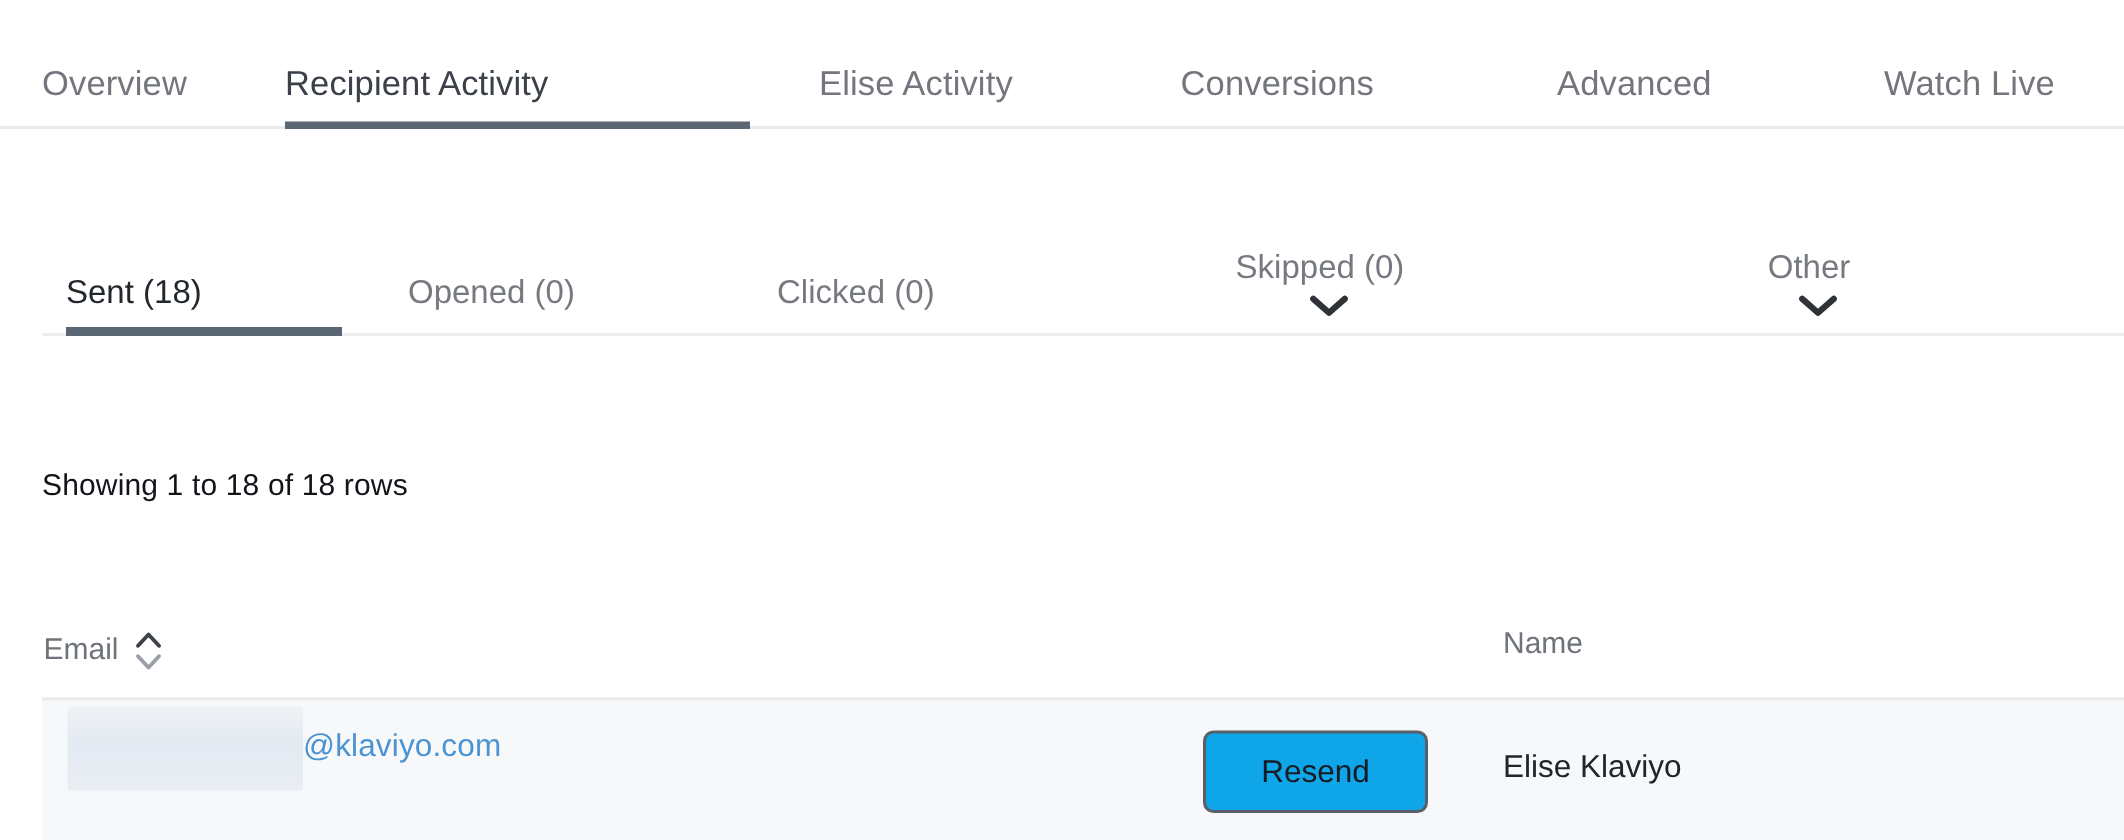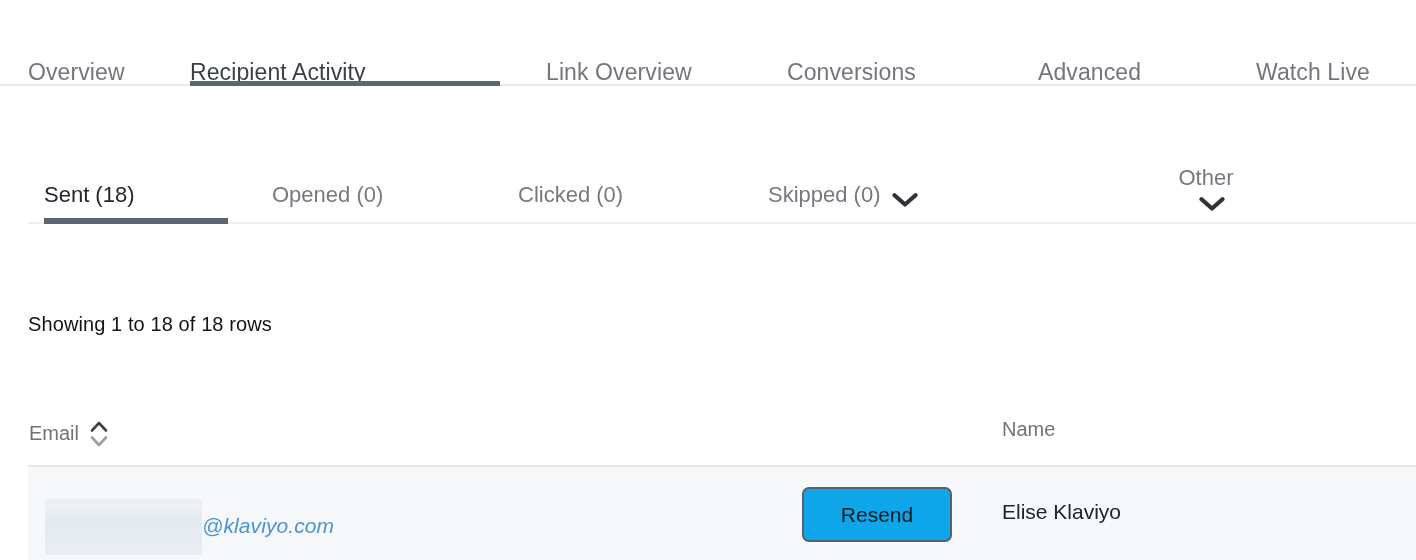--- a/index.html
+++ b/index.html
@@ -29,21 +29,21 @@
   }
   .top-tabs-inner {
     position: relative;
     height: 100%;
   }
   .top-tab {
     position: absolute;
     top: 0;
     height: 86px;
     display: flex;
-    align-items: flex-end;
+    align-items: center;
     padding-top: 24px;
     box-sizing: border-box;
     font-size: 23px;
     font-weight: 400;
     color: #73777d;
     letter-spacing: 0.1px;
     white-space: nowrap;
     cursor: pointer;
   }
   .top-tab.active {
@@ -152,23 +152,22 @@
     font-size: 20px;
     color: #22272e;
     white-space: nowrap;
     display: flex;
     align-items: center;
     height: 34px;
     top: 30px;
   }
   .email-cell {
     left: 17px;
-    top: 36px;
+    top: 8px;
     height: 46px;
-    font-style: italic;
   }
   .redacted {
     display: inline-block;
     width: 157px;
     height: 56px;
     background: linear-gradient(180deg,#eef2f6 0%, #e4eaf2 45%, #e9eef4 100%);
     border-radius: 2px;
     position: relative;
     top: 1px;
   }
@@ -210,21 +209,21 @@
 <div class="top-tabs">
   <div class="top-tabs-inner" id="top-tabs-inner">
       <div class="top-tab" style="left: 28px; width: 116px;">
         <span>Overview</span>
       </div>
       <div class="top-tab active" style="left: 190px; width: 310px;">
         <span>Recipient Activity</span>
         <span class="tab-underline"></span>
       </div>
       <div class="top-tab" style="left: 546px; width: 148px;">
-        <span>Link Overview</span>
+        <span>Elise Activity</span>
       </div>
       <div class="top-tab" style="left: 787px; width: 156px;">
         <span>Conversions</span>
       </div>
       <div class="top-tab" style="left: 1256px; width: 136px;">
         <span>Watch Live</span>
       </div>
       <div class="top-tab" style="left: 1038px; width: 122px;">
         <span>Advanced</span>
       </div>
@@ -236,21 +235,21 @@
       <div class="sub-tab active" style="left: 16px; width: 184px;">
         <span>Sent (18)</span>
         <span class="subtab-underline"></span>
       </div>
       <div class="sub-tab" style="left: 244px; width: 168px;">
         <span>Opened (0)</span>
       </div>
       <div class="sub-tab" style="left: 490px; width: 160px;">
         <span>Clicked (0)</span>
       </div>
-      <div class="sub-tab" style="left: 740px; width: 224px;">
+      <div class="sub-tab" style="left: 740px; width: 224px; flex-direction: column;">
         <span>Skipped (0)</span>
         <span class="chev">
           <svg width="26" height="16" viewBox="0 0 26 16" fill="none" xmlns="http://www.w3.org/2000/svg">
             <path d="M2.5 3.2 L13 12.5 L23.5 3.2" stroke="#2f3338" stroke-width="4.2" stroke-linecap="round" stroke-linejoin="round"></path>
           </svg>
         </span>
       </div>
       <div class="sub-tab" style="left: 1103px; width: 150px; flex-direction: column;">
         <span>Other</span>
         <span class="chev">

